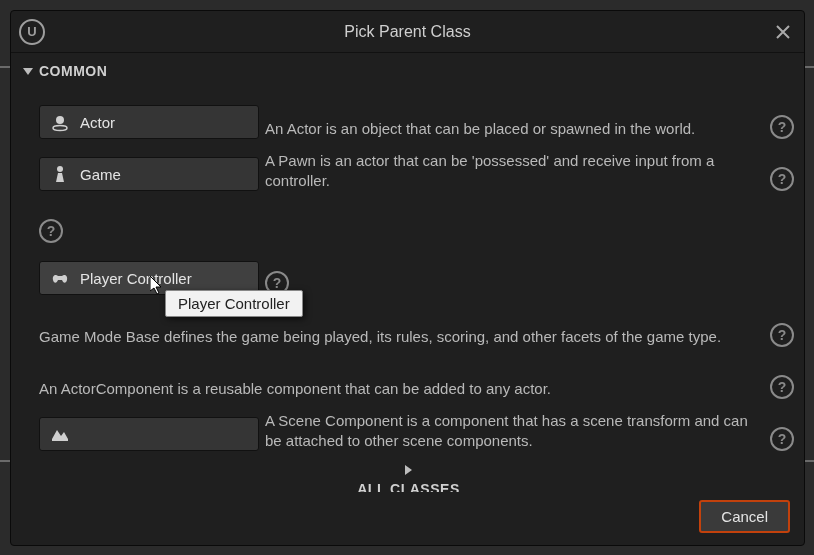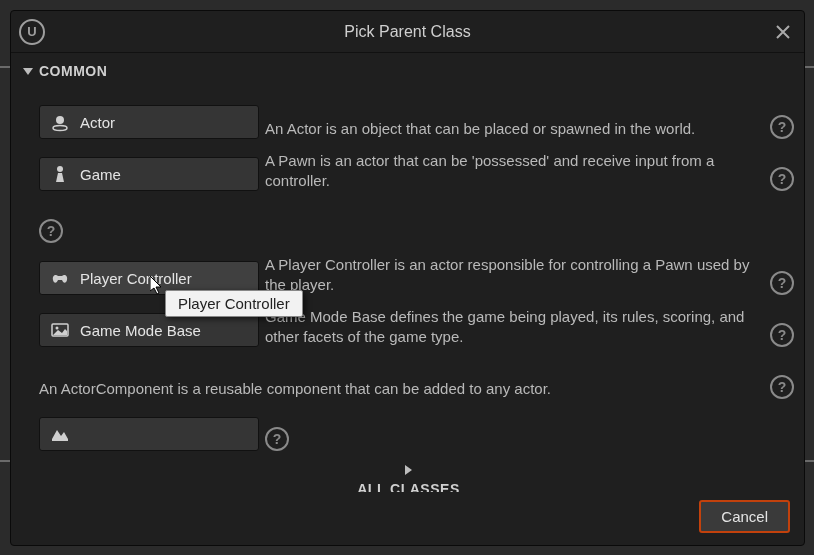--- a/index.html
+++ b/index.html
@@ -244,53 +244,43 @@
 
       <div class="row">
         <div class="class-btn hovered">
           <span class="icon">
             <svg width="20" height="20" viewBox="0 0 20 20">
                 <path d="M3 12 C2 7 6 6 8 8 L12 8 C14 6 18 7 17 12 C16 16 13 15 12 12 L8 12 C7 15 4 16 3 12 Z" fill="#cfcfcf"></path>
               </svg>
           </span>
           <span>Player Controller</span>
         </div>
-        <div class="desc">A Player Controller is an actor responsible for controlling a Pawn used by the player.</div>
-        <div class="help">?</div>
-      </div>
-
-      <div class="row">
-        <div class="class-btn">
-          <span class="icon">
-            <svg width="20" height="20" viewBox="0 0 20 20">
-                <rect x="2" y="4" width="16" height="12" rx="1" fill="none" stroke="#cfcfcf" stroke-width="1.5"></rect>
-                <circle cx="7" cy="8" r="1.5" fill="#cfcfcf"></circle>
-                <path d="M3 15 L8 10 L12 13 L15 9 L17 11 L17 15 Z" fill="#cfcfcf"></path>
-              </svg>
-          </span>
-          <span>Game Mode Base</span>
-        </div>
+        <div class="help">?</div>
+      </div>
+
+      <div class="row">
         <div class="desc">Game Mode Base defines the game being played, its rules, scoring, and other facets of the game type.</div>
         <div class="help">?</div>
       </div>
 
       <div class="row">
         <div class="desc">An ActorComponent is a reusable component that can be added to any actor.</div>
         <div class="help">?</div>
       </div>
 
       <div class="row">
         <div class="class-btn">
           <span class="icon">
             <svg width="20" height="20" viewBox="0 0 20 20">
                 <path d="M2 15 L7 6 L11 12 L14 8 L18 15 Z" fill="#cfcfcf"></path>
                 <rect x="2" y="15" width="16" height="2" fill="#cfcfcf"></rect>
               </svg>
           </span>
         </div>
+        <div class="desc">A Scene Component is a component that has a scene transform and can be attached to other scene components.</div>
         <div class="help">?</div>
       </div>
 
     </div>
 
     <div class="section-header all-classes">
       <span class="tri right"></span>
       <span>ALL CLASSES</span>
     </div>
 

